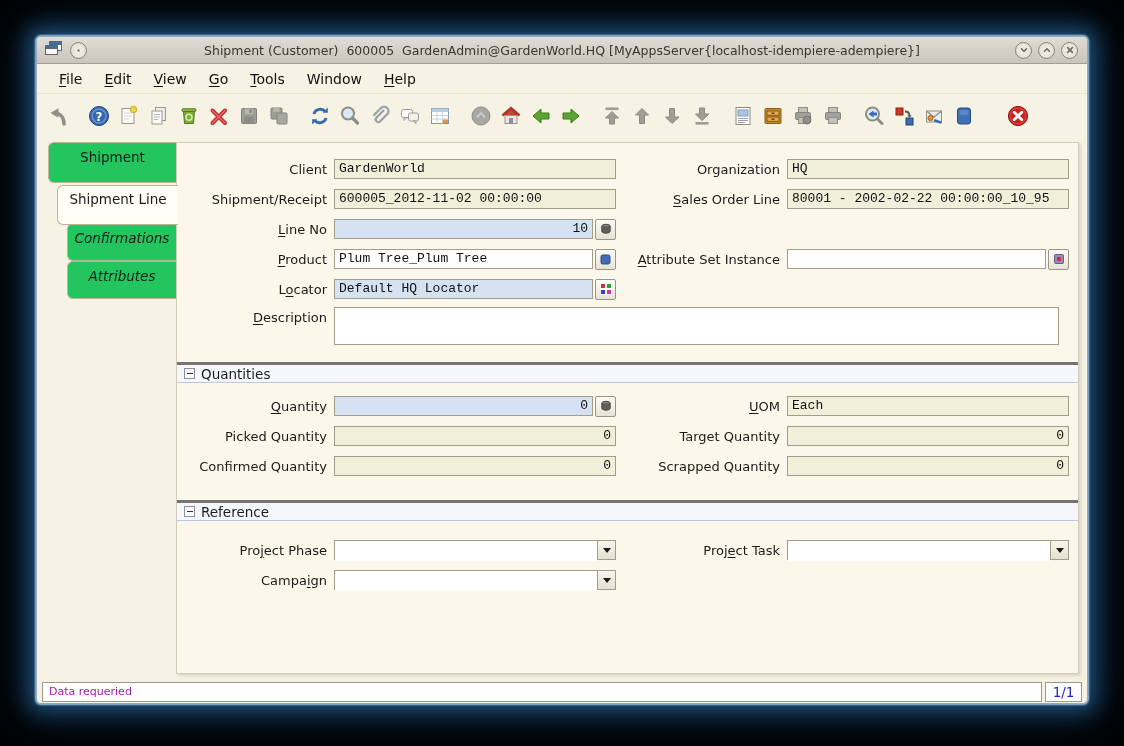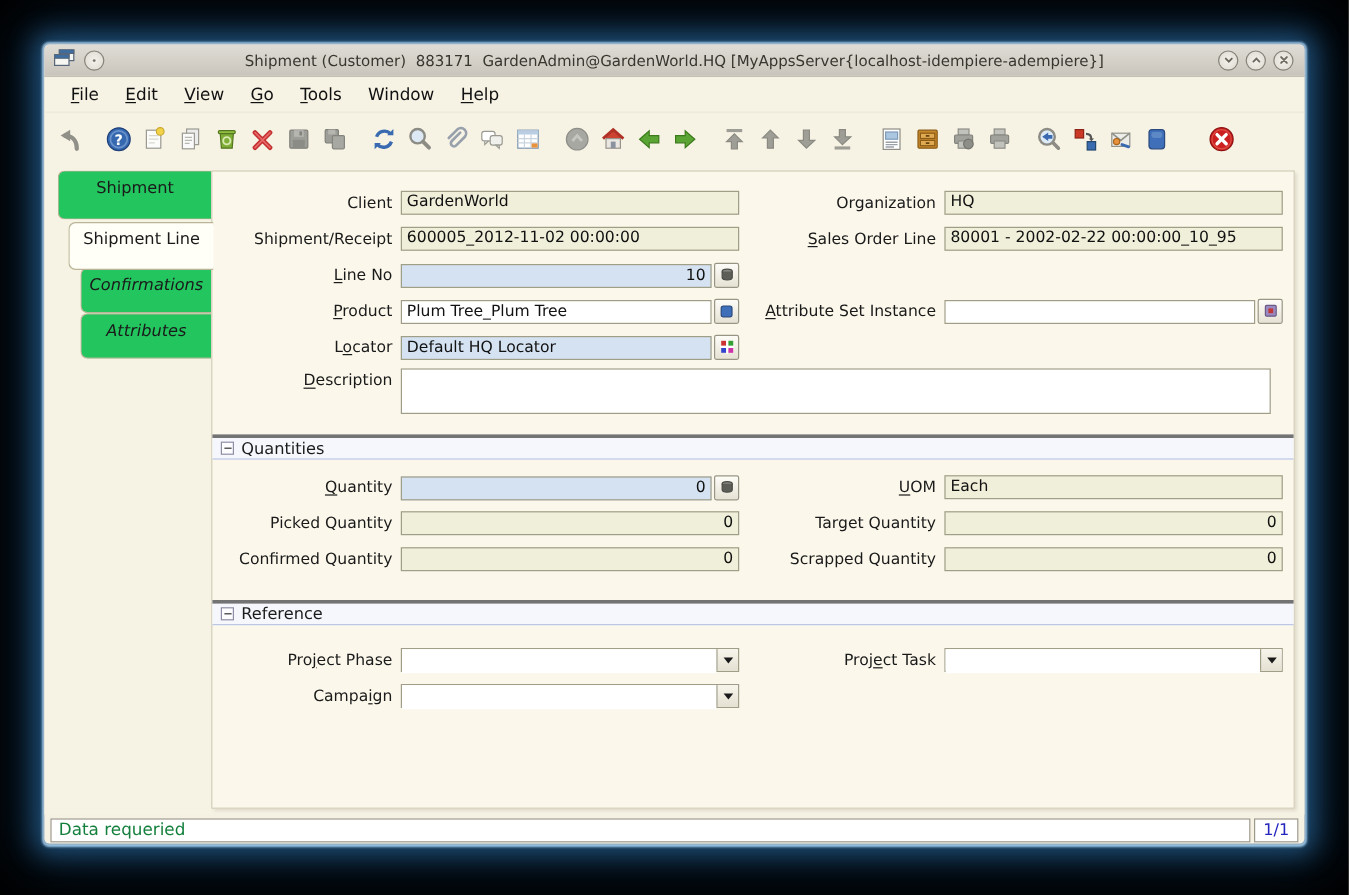--- a/index.html
+++ b/index.html
@@ -49,21 +49,21 @@
     position:absolute;left:139px;top:4px;width:903px;height:532px;box-sizing:border-box;
     background:#fbf8eb;border:1px solid #d2cdb8;z-index:2;
     box-shadow:2px 2px 3px rgba(90,85,60,.18);
     padding-top:11px;
   }
   .frow{display:flex;align-items:center;height:30px;}
   .frow.desc{height:44px;align-items:flex-start;padding-top:3px;}
   .lbl{font-size:13px;color:#1a1a1a;box-sizing:border-box;}
   .lbl-l{width:157px;text-align:right;padding-right:7px;}
   .lbl-r{width:171px;text-align:right;padding-right:7px;}
-  .fld{width:282px;display:flex;align-items:flex-end;box-sizing:border-box;}
+  .fld{width:282px;display:flex;align-items:flex-start;box-sizing:border-box;font-family:Liberation Mono, monospace;}
   .fld.wide{width:725px;}
   .box{
     flex:1;height:20px;box-sizing:border-box;border:1px solid #a19e87;
     font-size:13px;color:#111;padding:1px 4px 0 4px;overflow:hidden;white-space:nowrap;
   }
   .box.ro{background:#f0efda;}
   .box.blue{background:#d4e2f2;}
   .box.white{background:#ffffff;}
   .box.num{text-align:right;}
   .box.area{height:38px;background:#fff;}
@@ -82,21 +82,21 @@
   }
   .band .collapse{
     width:9px;height:9px;border:1px solid #8f8da6;background:#fdfdff;margin-right:6px;position:relative;flex:none;
   }
   .band .collapse::after{content:"";position:absolute;left:1.5px;right:1.5px;top:3.5px;height:1.2px;background:#333;}
   .band .btitle{font-size:13.5px;color:#1c1c1c;}
   .gap8{height:8px}.gap14{height:14px}
   
   .statusbar{height:25px;display:flex;align-items:center;gap:3px;padding:0 5px;box-sizing:border-box;}
   .sbox{height:20px;box-sizing:border-box;border:1px solid #9d998b;background:#fff;display:flex;align-items:center;}
-  .sbox.msg{flex:1;padding-left:6px;font-size:14px;color:#15803d;}
+  .sbox.msg{flex:1;padding-left:6px;font-size:11px;color:#a21caf;}
   .sbox.rec{width:37px;justify-content:center;font-size:13.5px;color:#2525c0;}
   u{text-underline-offset:2px;}
 </style>
 </head>
 <body>
 
 <div class="window">
 
   <div class="titlebar">
     <div class="t-left">
@@ -107,21 +107,21 @@
           <rect x="0.5" y="4.5" width="12" height="9" fill="#f6f6f2" stroke="#56677a"></rect>
           <rect x="0.5" y="4.5" width="12" height="3" fill="#3a6ea5" stroke="#56677a"></rect>
         </svg>
       </span>
       <span class="circ-btn">
         <svg width="9" height="9" viewBox="0 0 9 9">
             <circle cx="4.5" cy="4.5" r="1.2" fill="#7a766e"></circle>
           </svg>
       </span>
     </div>
-    <span class="title-text">Shipment (Customer)  883171  GardenAdmin@GardenWorld.HQ [MyAppsServer{localhost-idempiere-adempiere}]</span>
+    <span class="title-text">Shipment (Customer)  600005  GardenAdmin@GardenWorld.HQ [MyAppsServer{localhost-idempiere-adempiere}]</span>
     <div class="t-right">
       <span class="circ-btn">
         <svg width="10" height="10" viewBox="0 0 10 10">
             <path d="M2.5 3.8L5 6.3l2.5-2.5" fill="none" stroke="#6d695f" stroke-width="1.6" stroke-linecap="round"></path>
           </svg>
       </span>
       <span class="circ-btn">
         <svg width="10" height="10" viewBox="0 0 10 10">
             <path d="M2.5 6.3L5 3.8l2.5 2.5" fill="none" stroke="#6d695f" stroke-width="1.6" stroke-linecap="round"></path>
           </svg>

